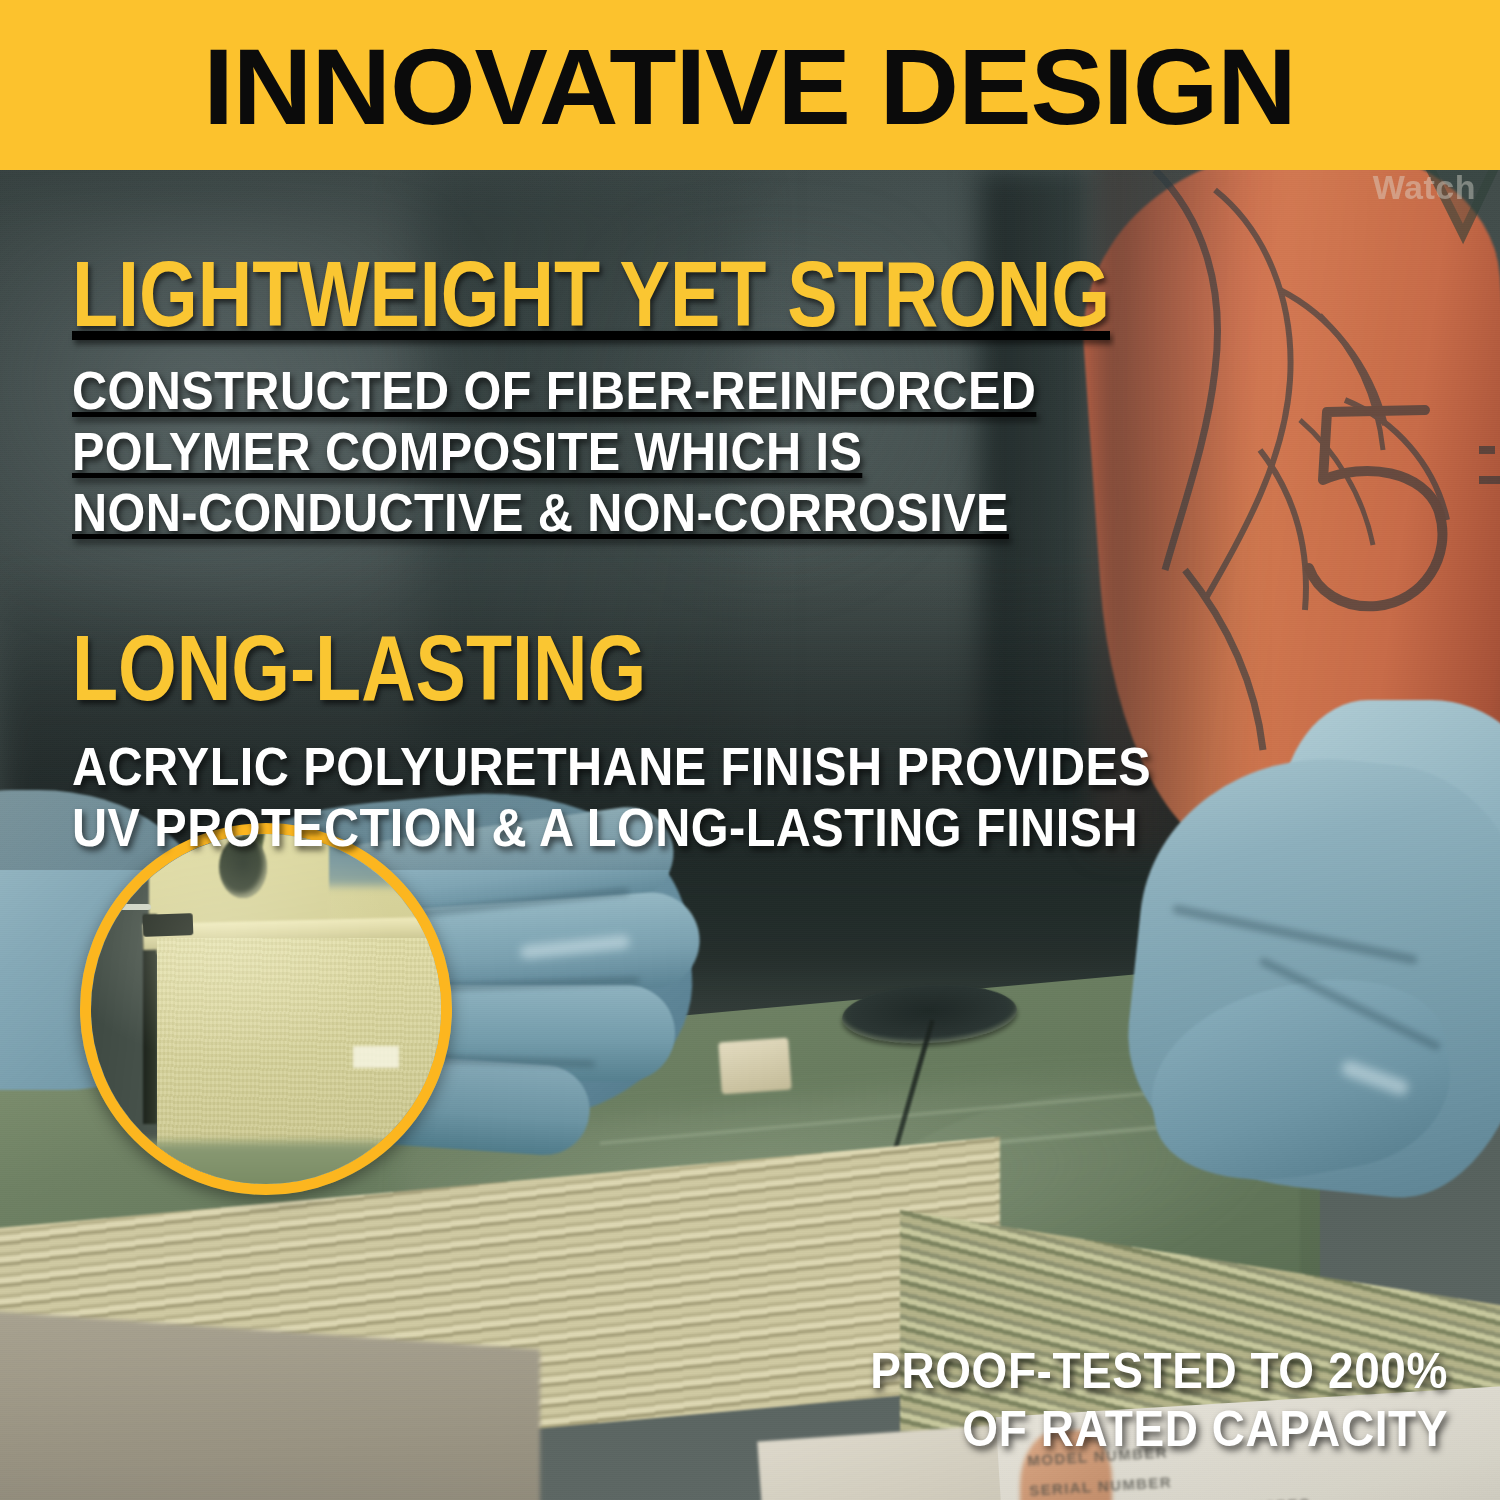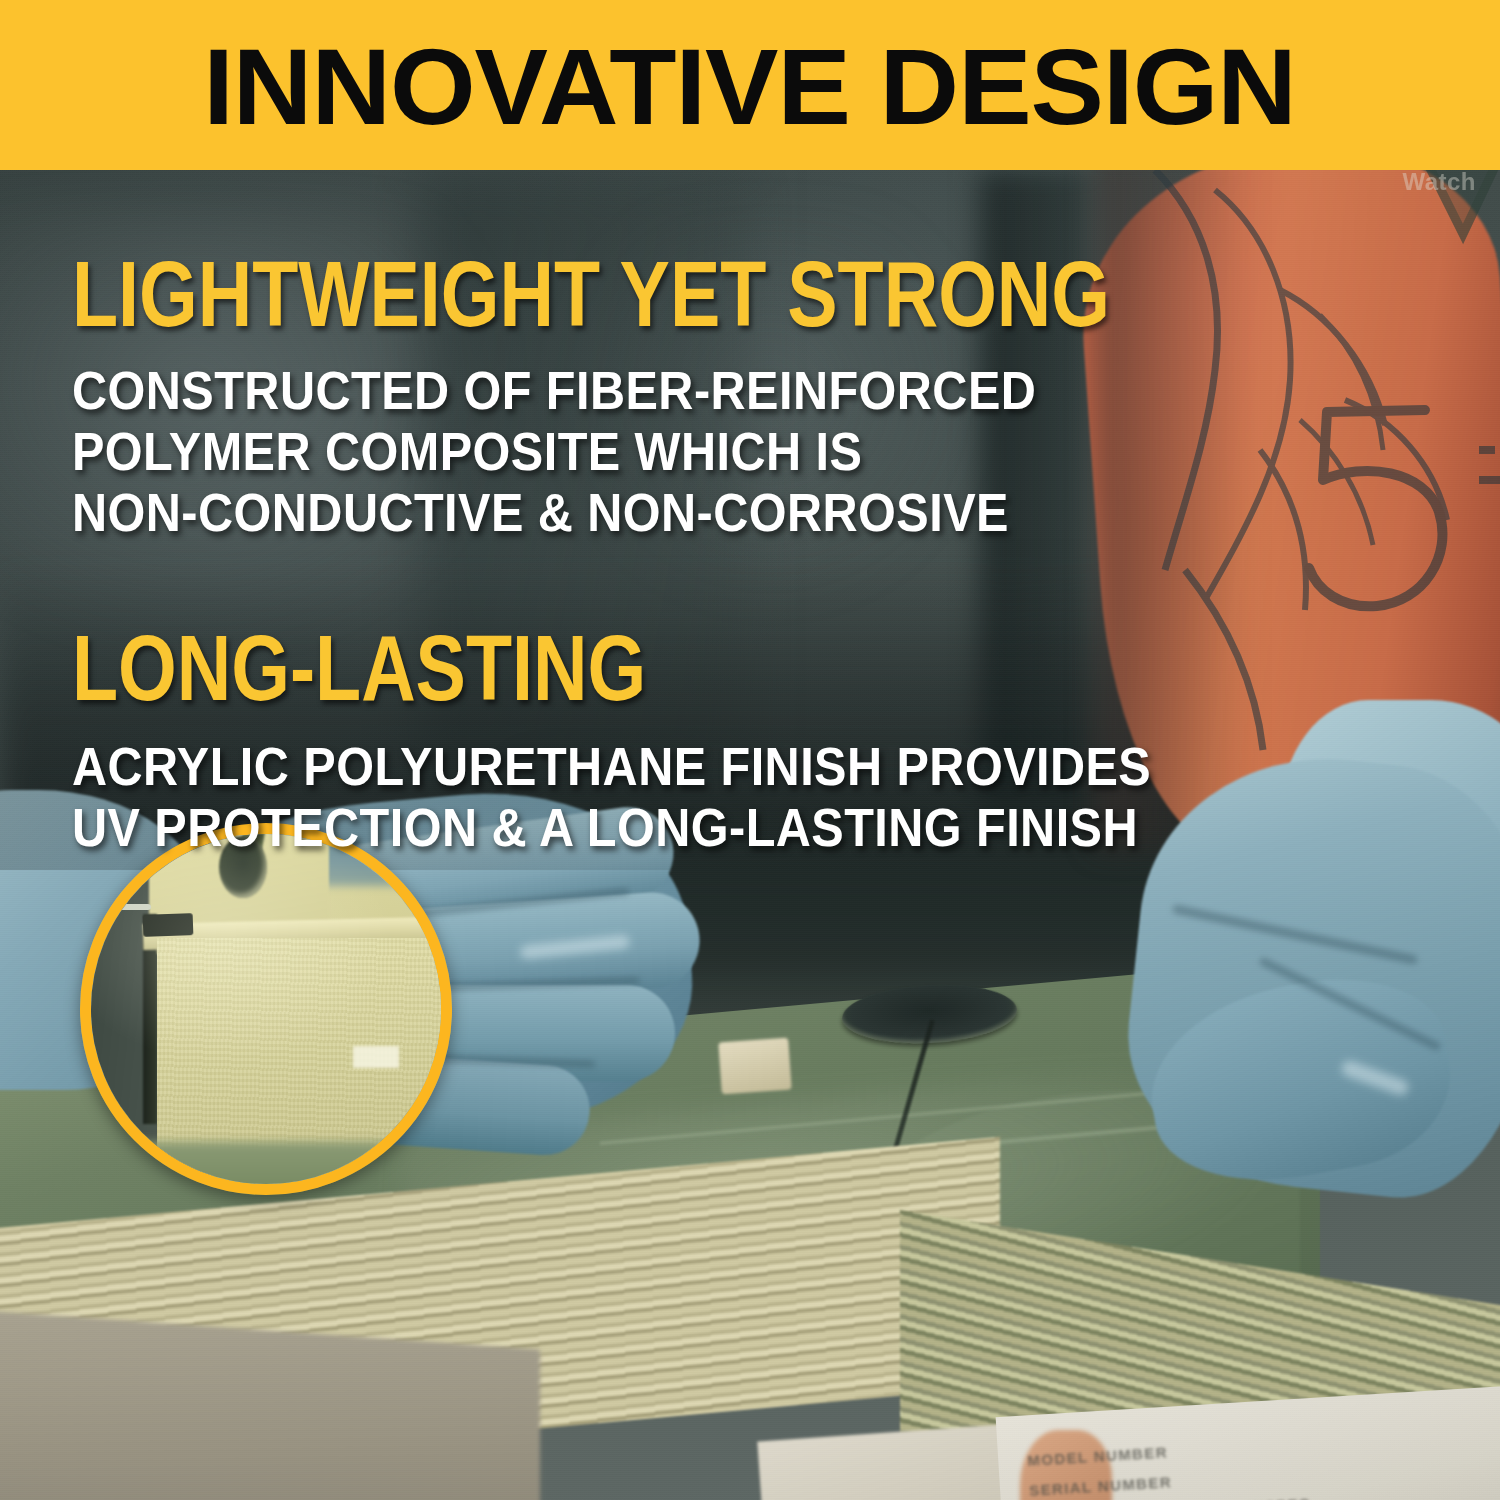--- a/index.html
+++ b/index.html
@@ -388,21 +388,21 @@
     font-size: 54px;
     line-height: 1.13;
     letter-spacing: 0.5px;
     transform: scaleX(0.9);
     transform-origin: left center;
     white-space: nowrap;
     text-shadow: 3px 4px 7px rgba(0,0,0,0.62);
   }
   .body-copy div { white-space: nowrap; }
 
-  #section-1 { left: 72px; top: 250px; }
+  #section-1 { left: 72px; top: 250px; text-decoration: underline; }
   #section-1 .body-copy { margin-top: 22px; }
   #section-2 { left: 72px; top: 624px; }
   #section-2 .body-copy { margin-top: 24px; }
 
   .proof-block {
     position: absolute;
     right: 52px;
     top: 1342px;
     text-align: right;
     z-index: 30;
@@ -538,21 +538,21 @@
     background: linear-gradient(180deg, #8a9a74 0%, #74875f 100%);
     filter: blur(5px);
   }
 
   
   .watermark {
     position: absolute;
     right: 24px; top: 168px;
     font-family: "Liberation Sans", sans-serif;
     font-weight: 700;
-    font-size: 24px;
+    font-size: 34px;
     color: rgba(225,222,212,0.42);
     letter-spacing: 0.5px;
     z-index: 20;
     pointer-events: none;
   }
 </style>
 </head>
 <body>
 
 <div id="stage">
@@ -664,14 +664,18 @@
   </div>
 
   <div class="overlay" id="section-2">
     <div class="heading">LONG-LASTING</div>
     <div class="body-copy">
       <div>ACRYLIC POLYURETHANE FINISH PROVIDES</div>
       <div>UV PROTECTION &amp; A LONG-LASTING FINISH</div>
     </div>
   </div>
 
+  <div class="proof-block">
+    <div class="proof-line">PROOF-TESTED TO 200%</div>
+    <div class="proof-line">OF RATED CAPACITY</div>
+  </div>
 
 </div>
 
 </body></html>

